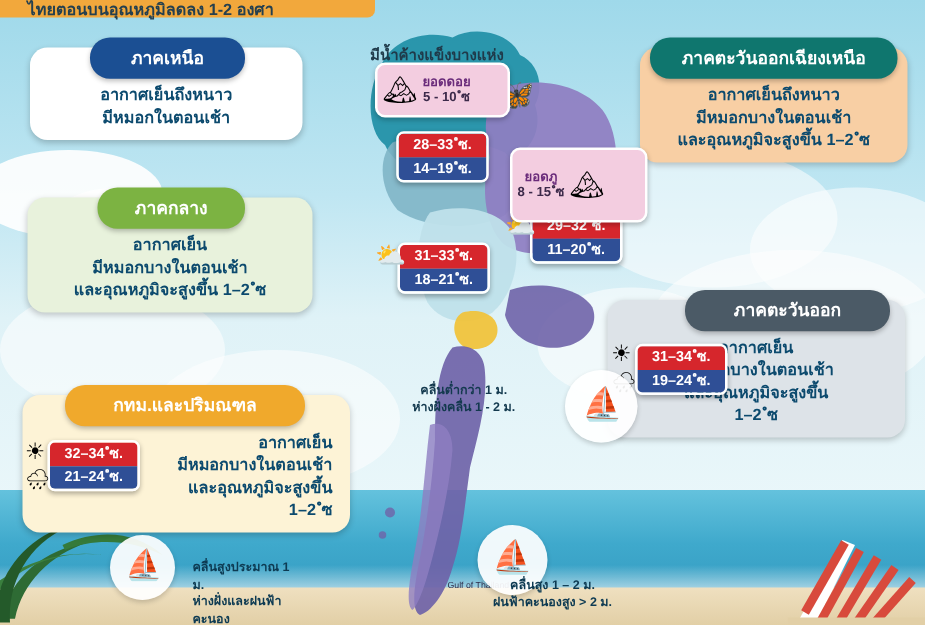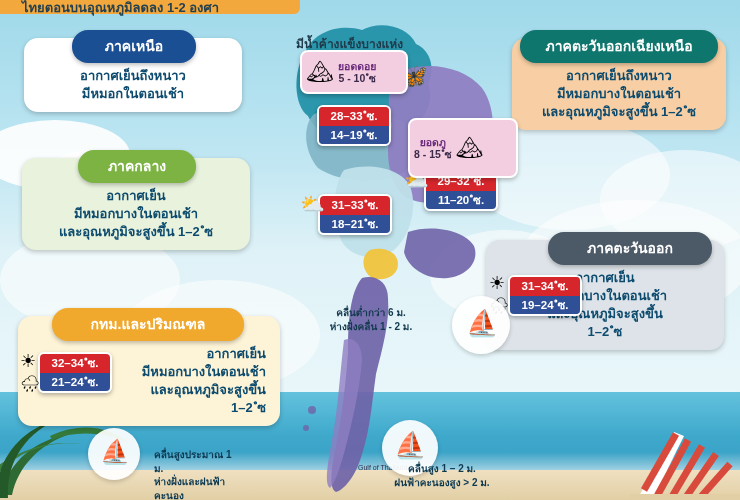--- a/index.html
+++ b/index.html
@@ -315,21 +315,21 @@
     <span class="ptxt" style="order:2;">
       <span class="big">ยอดภู</span><br>
       <span>8 - 15 ํซ</span>
     </span>
     <span style="font-size:22px; order:3;">🏔</span>
   </div>
 
   <div class="bubble" style="left:452px; top:296px; width:58px; height:58px;"></div>
   <div style="position:absolute; left:466px; top:308px; font-size:26px;">⛵</div>
   <div class="seatxt" style="left:316px; top:306px; width:110px;">
-    <div>คลื่นต่ำกว่า 6 ม.</div>
+    <div>คลื่นต่ำกว่า 1 ม.</div>
     <div>ห่างฝั่งคลื่น 1 - 2 ม.</div>
   </div>
 
   <div class="bubble" style="left:88px; top:428px; width:52px; height:52px;"></div>
   <div style="position:absolute; left:100px; top:438px; font-size:24px;">⛵</div>
   <div class="seatxt white" style="left:86px; top:448px; width:140px; text-align:left; left:96px;">
     <div style="margin-left:58px;">คลื่นสูงประมาณ  1 ม.</div>
     <div style="margin-left:58px;">ห่างฝั่งและฝนฟ้าคะนอง</div>
 
   </div>

